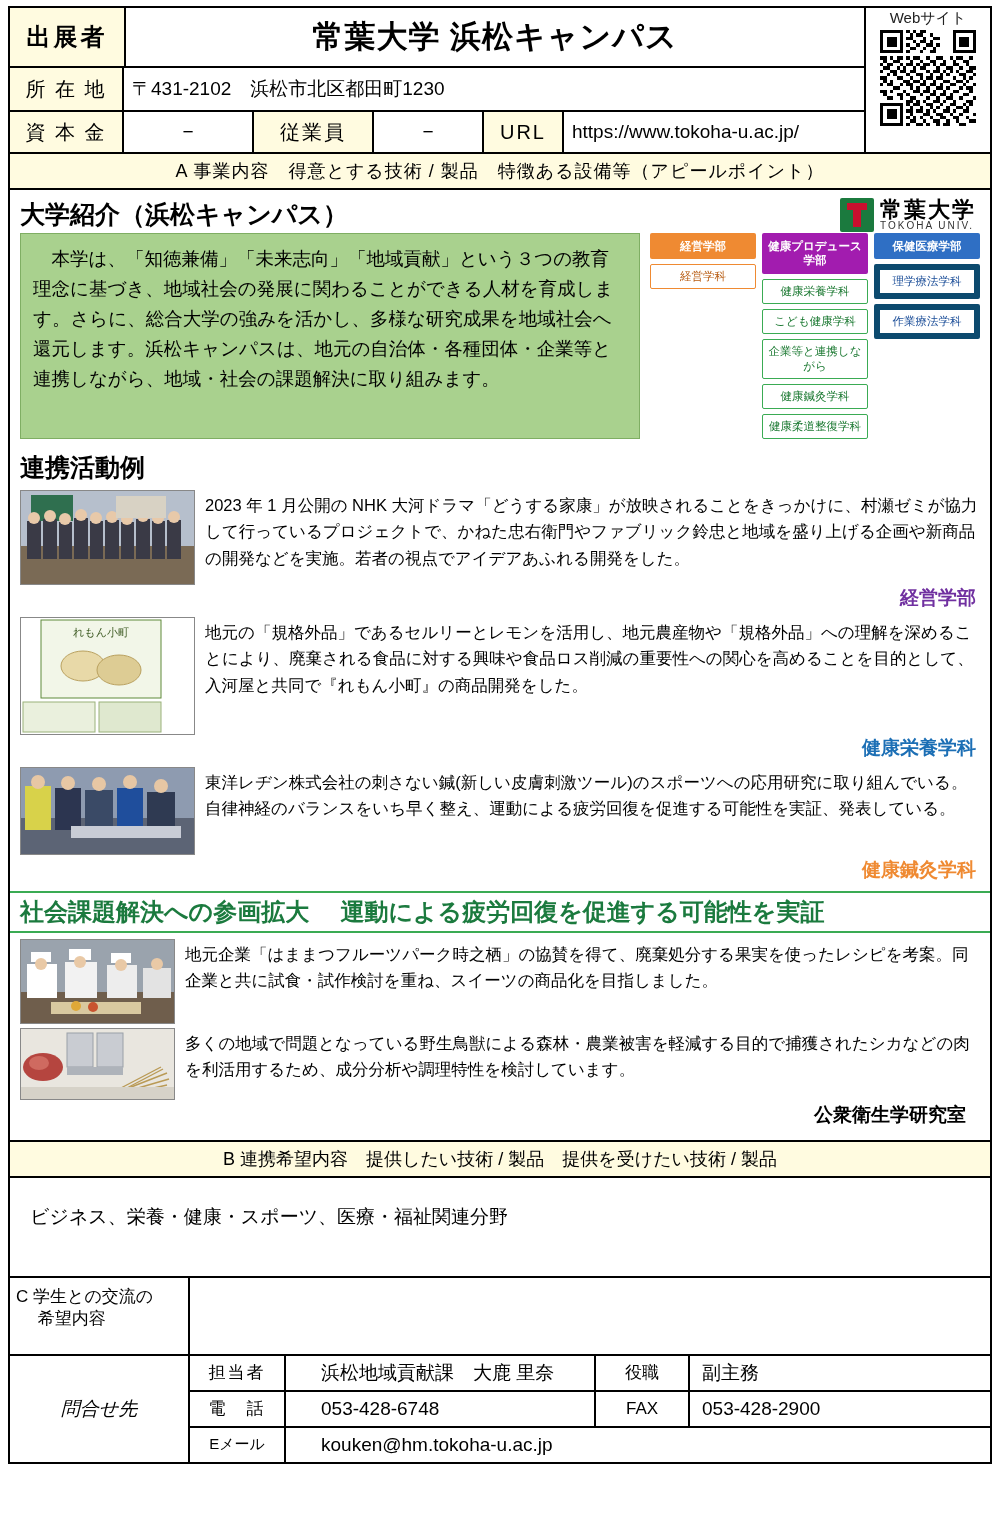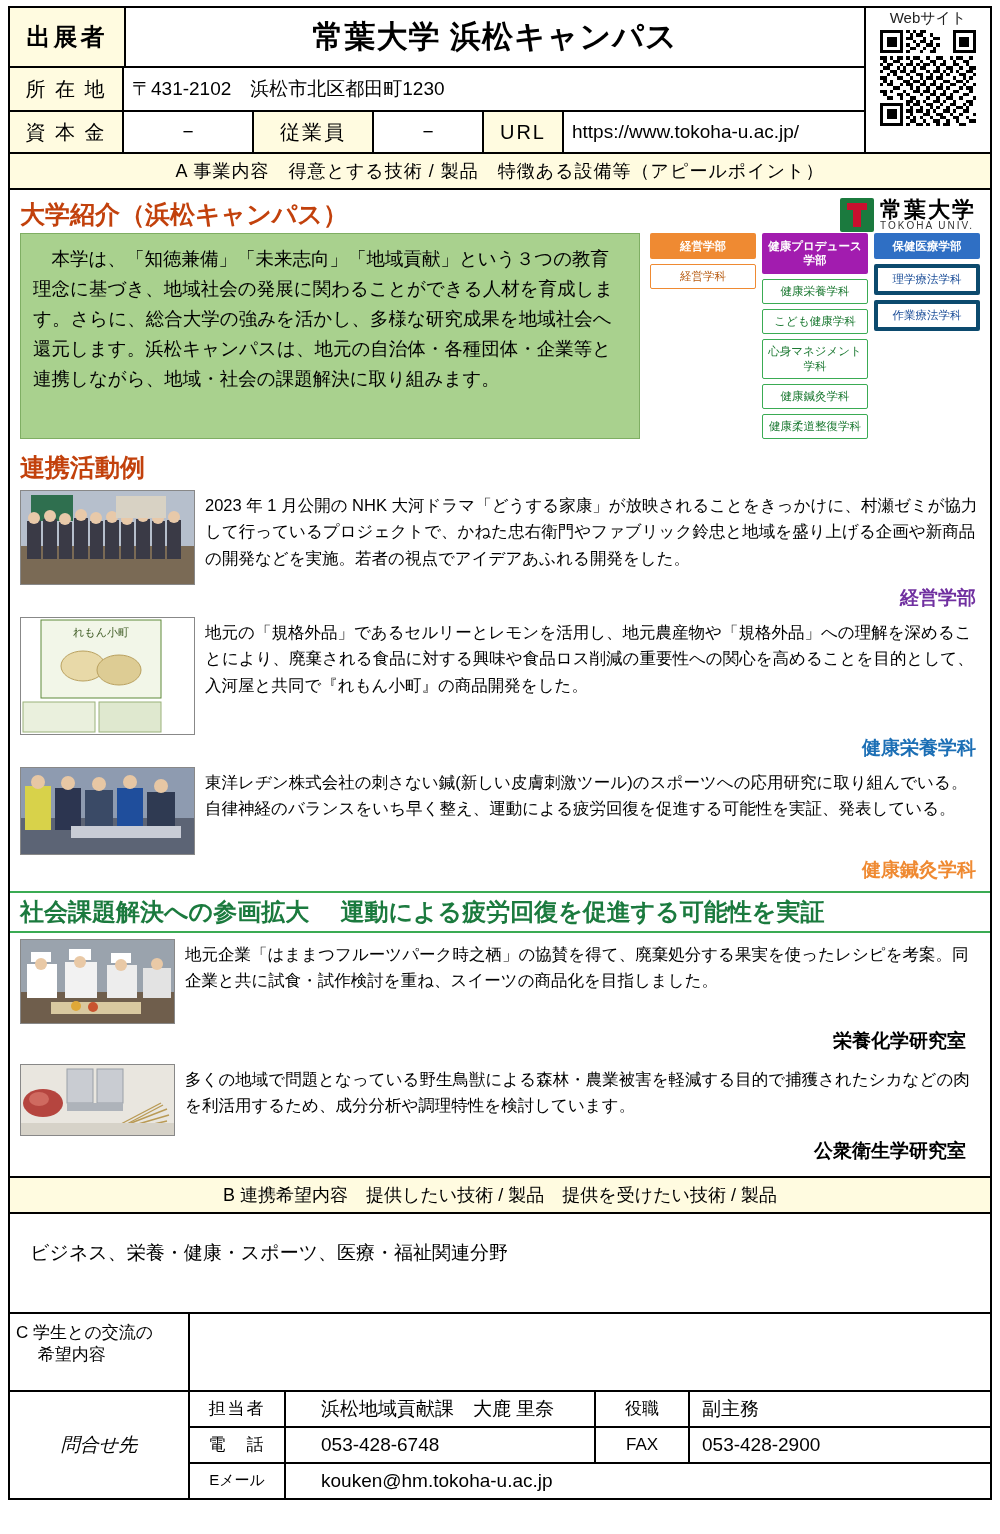--- a/index.html
+++ b/index.html
@@ -36,38 +36,38 @@
 
   
   .bar-a {
     width:984px; border:2px solid #000; border-top:none;
     background:#fffbe0; text-align:center; font-size:18px; padding:5px 0; letter-spacing:1px;
   }
 
   
   .body-frame { width:984px; border:2px solid #000; border-top:none; position:relative; }
 
-  .sec-title { color:#c2410c; font-size:25px; font-weight:bold; padding:8px 0 2px 10px; }
+  .sec-title { color:#000000; font-size:25px; font-weight:bold; padding:8px 0 2px 10px; }
 
   .intro-wrap { display:flex; padding:0 10px 4px 10px; gap:10px; }
   .intro-box {
     width:622px; background:#a9d18e; border:1px solid #7fae63;
     padding:10px 12px; font-size:18.5px; line-height:1.62; letter-spacing:0px;
   }
   .faculty { width:330px; }
   .fac-cols { display:flex; gap:6px; }
   .fac-col { width:106px; }
   .fac-head { color:#fff; font-weight:bold; font-size:11.5px; text-align:center; padding:6px 2px; line-height:1.25; border-radius:2px; }
   .fac-head.orange { background:#ef8a32; }
   .fac-head.green { background:#a21caf; }
   .fac-head.blue { background:#2f6fc4; }
   .dept { margin-top:5px; font-size:11.5px; text-align:center; padding:4px 1px; border-radius:2px; }
   .dept.orange { border:1px solid #ef8a32; color:#b85c12; }
   .dept.green { border:1px solid #3aab53; color:#1d7a33; }
-  .dept.blue { border:4px solid #0c4a6e; color:#1d4f99; }
+  .dept.blue { border:6px solid #0c4a6e; color:#1d4f99; }
 
   .logo-box { position:absolute; right:14px; top:8px; display:flex; align-items:center; gap:6px; }
   .logo-mark { width:34px; height:34px; background:#1b7a3e; position:relative; border-radius:2px; }
   .logo-mark:before { content:""; position:absolute; left:7px; top:5px; width:20px; height:7px; background:#c8102e; }
   .logo-mark:after { content:""; position:absolute; left:13px; top:5px; width:8px; height:24px; background:#c8102e; }
   .logo-text { line-height:1.05; }
   .logo-jp { font-size:22px; font-weight:bold; letter-spacing:2px; }
   .logo-en { font-size:10px; letter-spacing:2px; color:#333; }
   .act-row { display:flex; padding:4px 10px 0 10px; gap:10px; }
   .thumb { border:1px solid #888; flex:none; }
@@ -363,21 +363,21 @@
       <div class="faculty">
         <div class="fac-cols">
           <div class="fac-col">
             <div class="fac-head orange">経営学部</div>
             <div class="dept orange">経営学科</div>
           </div>
           <div class="fac-col">
             <div class="fac-head green">健康プロデュース学部</div>
             <div class="dept green">健康栄養学科</div>
             <div class="dept green">こども健康学科</div>
-            <div class="dept green">心身マネジメント学科</div>
+            <div class="dept green">企業等と連携しながら</div>
             <div class="dept green">健康鍼灸学科</div>
             <div class="dept green">健康柔道整復学科</div>
           </div>
           <div class="fac-col">
             <div class="fac-head blue">保健医療学部</div>
             <div class="dept blue">理学療法学科</div>
             <div class="dept blue">作業療法学科</div>
           </div>
         </div>
       </div>
@@ -485,21 +485,20 @@
           <circle cx="100" cy="25" r="6" fill="#e9c9a6"></circle>
           <rect x="122" y="28" width="28" height="30" fill="#e3e3e3"></rect>
           <circle cx="136" cy="24" r="6" fill="#e9c9a6"></circle>
           <rect x="30" y="62" width="90" height="12" fill="#d9c9a0"></rect>
           <circle cx="55" cy="66" r="5" fill="#e0a838"></circle>
             <circle cx="72" cy="67" r="5" fill="#c9532f"></circle>
         </svg>
       </div>
       <div class="act-text">地元企業「はままつフルーツパーク時之栖」の協賛を得て、廃棄処分する果実を使ったレシピを考案。同企業と共に試食・試作検討を重ね、スイーツの商品化を目指しました。</div>
     </div>
-    <div class="act-tag tag-black" style="padding:4px 24px 6px 0;">栄養化学研究室</div>
 
     <div class="act-row">
       <div class="thumb ph" style="width:155px;height:72px;">
         <svg width="153" height="70" viewBox="0 0 153 70">
           <rect width="153" height="70" fill="#e9e6df"></rect>
           <rect x="46" y="4" width="26" height="34" fill="#c9ccd2" stroke="#9aa0a8"></rect>
           <rect x="76" y="4" width="26" height="34" fill="#c9ccd2" stroke="#9aa0a8"></rect>
           <rect x="46" y="38" width="56" height="8" fill="#aeb3ba"></rect>
           <ellipse cx="22" cy="38" rx="20" ry="14" fill="#b5453f"></ellipse>
           <ellipse cx="18" cy="34" rx="10" ry="7" fill="#cf6a60"></ellipse>

